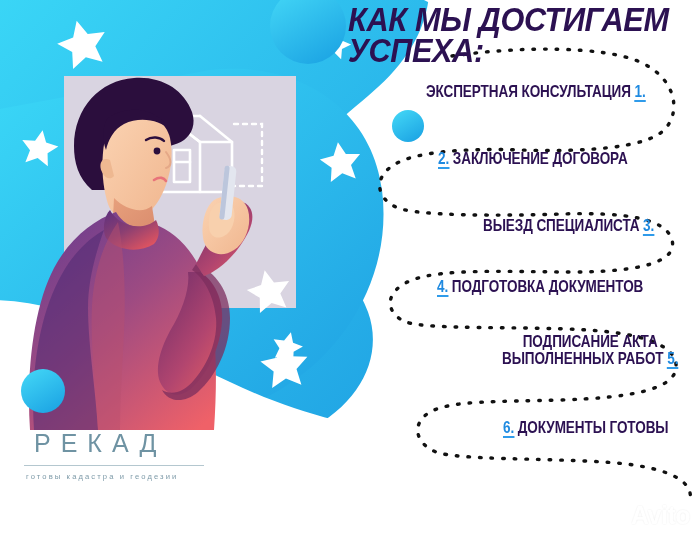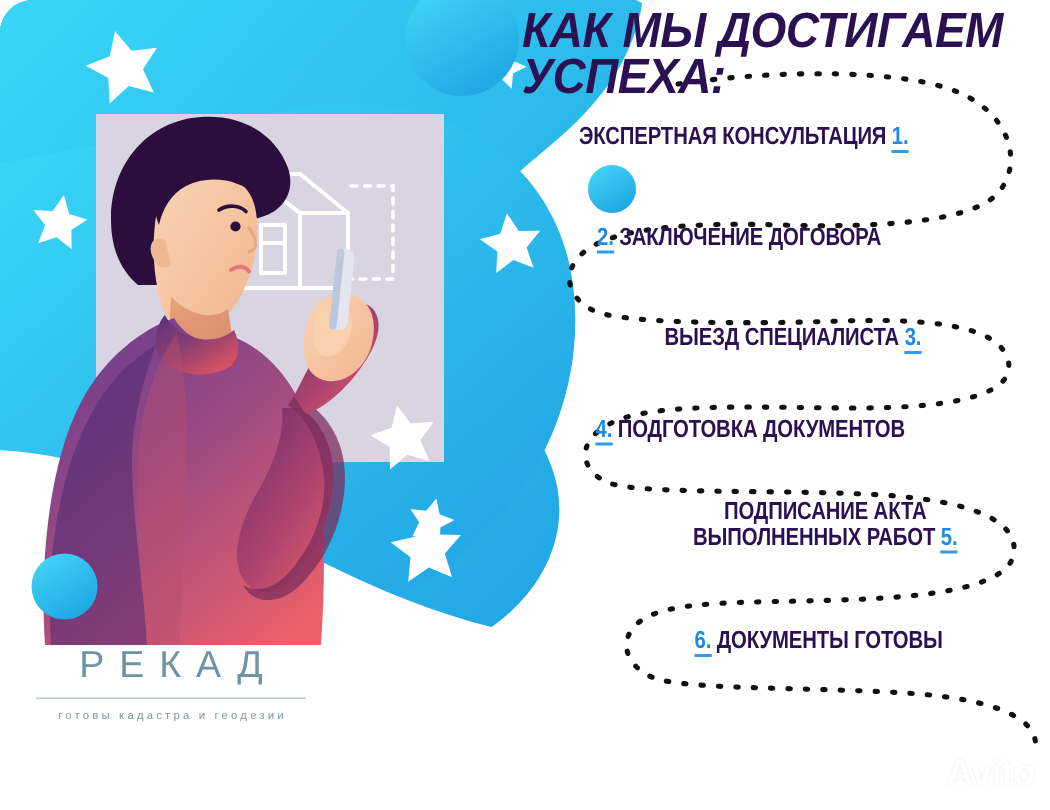--- a/index.html
+++ b/index.html
@@ -8,21 +8,20 @@
     padding: 0;
     background: #ffffff;
   }
   #poster {
     position: relative;
     width: 700px;
     height: 540px;
     overflow: hidden;
     background: #ffffff;
     font-family: "Liberation Sans", sans-serif;
-    border-radius: 22px;
     -webkit-font-smoothing: antialiased;
   }
 
   
   .art-layer {
     position: absolute;
     inset: 0;
     width: 700px;
     height: 540px;
   }
@@ -46,20 +45,21 @@
     transform-origin: left top;
     text-transform: uppercase;
     white-space: pre-line;
   }
 
   
   .steps {
     position: absolute;
     inset: 0;
     z-index: 45;
+    margin-left: 40px;
   }
   .step {
     position: absolute;
     color: #2c1152;
     font-family: "Liberation Sans", sans-serif;
     font-weight: 700;
     font-size: 16.5px;
     line-height: 1.02;
     letter-spacing: -0.1px;
     text-transform: uppercase;
@@ -78,21 +78,20 @@
   .step.s5 { left: 462px; top: 333px; transform-origin: left top; text-align: center; }
   .step.s6 { left: 463px; top: 419px; transform-origin: left top; }
 
   
   .logo {
     position: absolute;
     left: 24px;
     top: 430px;
     width: 180px;
     z-index: 40;
-    text-align: center;
   }
   .logo-word {
     font-family: "Liberation Sans", sans-serif;
     font-weight: 400;
     font-size: 25px;
     letter-spacing: 10px;
     color: #6f93a3;
     padding-left: 10px;
     line-height: 1.1;
   }

